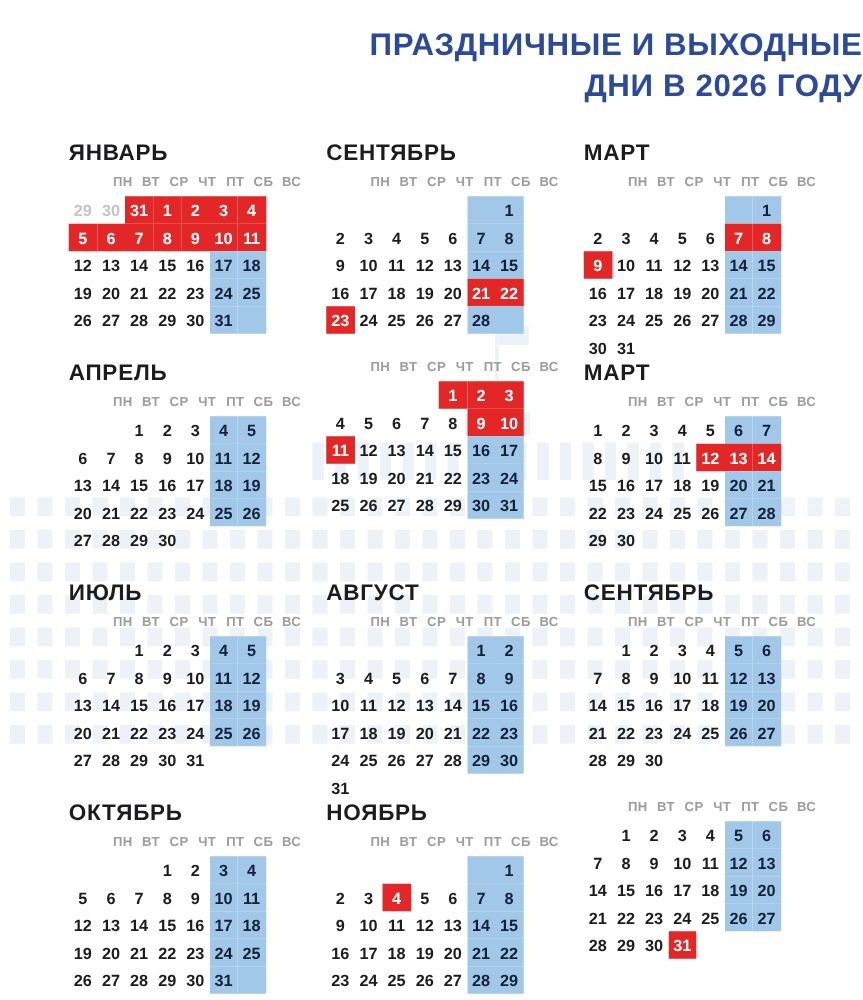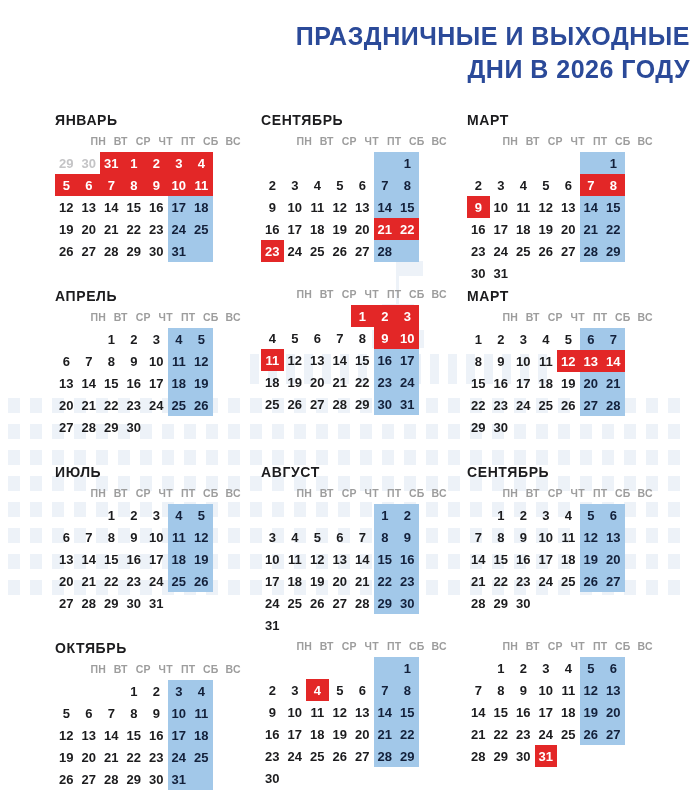--- a/index.html
+++ b/index.html
@@ -48,21 +48,21 @@
     display:grid;
     grid-template-columns:repeat(3,158px);
     column-gap:48px;
     grid-auto-rows:176px;
     row-gap:0;
     padding:26px 0 0 55px;
     align-items:start;
   }
   .month__name{
     color:var(--month-color);
-    font-size:14px;
+    font-size:18px;
     font-weight:800;
     letter-spacing:.6px;
     margin-bottom:7px;
   }
   .month__weekdays{
     display:grid;
     grid-template-columns:repeat(7,22.5px);
     height:17px;
     margin-left:32px;
   }
@@ -868,20 +868,21 @@
           <div class="cell">26</div>
           <div class="cell">27</div>
           <div class="cell">28</div>
           <div class="cell">29</div>
           <div class="cell">30</div>
           <div class="cell cell--b">31</div>
           <div class="cell cell--b"></div>
         </div>
       </section>
       <section class="month">
+        <h2 class="month__name">НОЯБРЬ</h2>
         <div class="month__weekdays">
           <span>ПН</span>
           <span>ВТ</span>
           <span>СР</span>
           <span>ЧТ</span>
           <span>ПТ</span>
           <span>СБ</span>
           <span>ВС</span>
         </div>
         <div class="month__grid">

